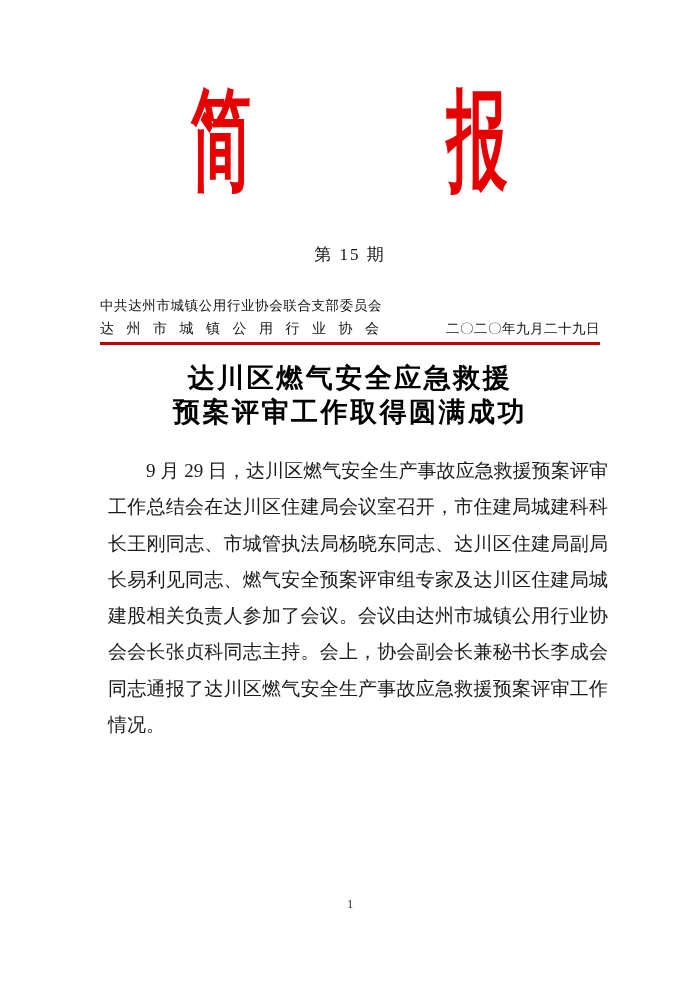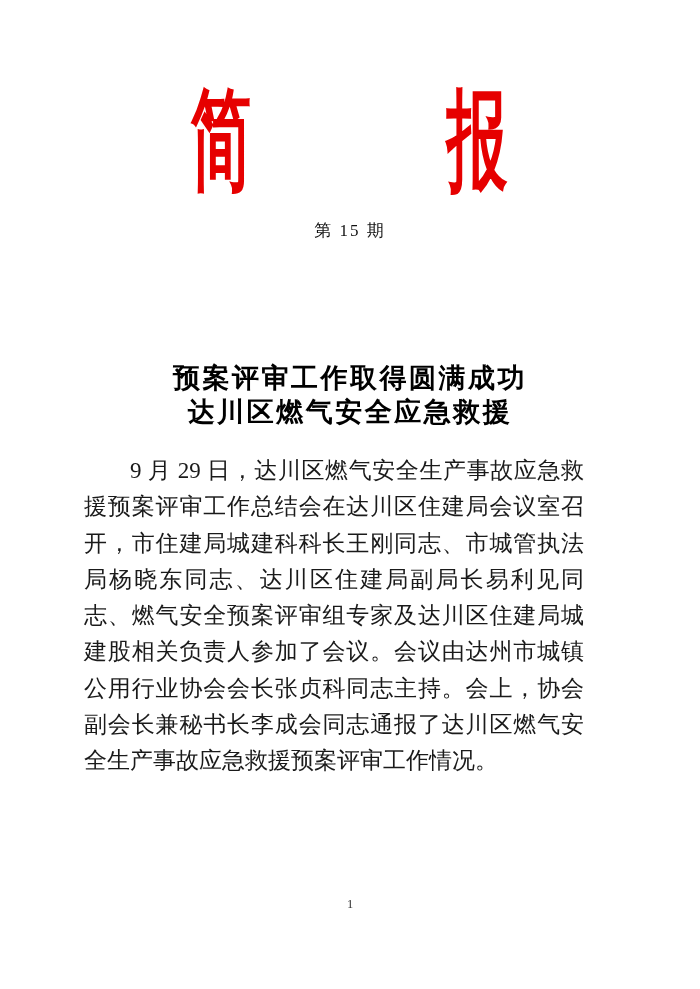--- a/index.html
+++ b/index.html
@@ -32,21 +32,21 @@
     color: #e60000;
     transform: translateX(-50%) scaleX(0.55);
     white-space: nowrap;
   }
   .masthead-char.left  { left: 221px; }
   .masthead-char.right { left: 477px; }
 
   
   .issue {
     position: absolute;
-    top: 219px;
+    top: 243px;
     left: 0;
     width: 100%;
     text-align: center;
     font-size: 17px;
     letter-spacing: 2px;
     color: #111111;
   }
 
   
   .header-block {
@@ -97,23 +97,23 @@
     font-size: 27px;
     line-height: 34px;
     letter-spacing: 2.5px;
     color: #000000;
   }
 
   
   .body-text {
     position: absolute;
     top: 453px;
-    left: 84px;
+    left: 108px;
     width: 500px;
-    font-size: 23px;
+    font-size: 19px;
     line-height: 36.3px;
     text-align: justify;
     color: #1a1a1a;
   }
   .body-text p {
     text-indent: 2em;
     margin: 0;
   }
 
   
@@ -132,24 +132,32 @@
 
 <div class="page">
 
   <div class="masthead">
     <span class="masthead-char left">简</span>
     <span class="masthead-char right">报</span>
   </div>
 
   <div class="issue">第 15 期</div>
 
+  <div class="header-block">
+    <div class="org-line1">中共达州市城镇公用行业协会联合支部委员会</div>
+    <div class="org-row">
+      <span class="org-line2">达州市城镇公用行业协会</span>
+      <span class="header-date">二〇二〇年九月二十九日</span>
+    </div>
+    <div class="red-rule"></div>
+  </div>
 
   <div class="article-title">
+    <div>达川区燃气安全应急救援</div>
     <div>预案评审工作取得圆满成功</div>
-    <div>达川区燃气安全应急救援</div>
   </div>
 
   <div class="body-text">
     <p>9 月 29 日，达川区燃气安全生产事故应急救援预案评审工作总结会在达川区住建局会议室召开，市住建局城建科科长王刚同志、市城管执法局杨晓东同志、达川区住建局副局长易利见同志、燃气安全预案评审组专家及达川区住建局城建股相关负责人参加了会议。会议由达州市城镇公用行业协会会长张贞科同志主持。会上，协会副会长兼秘书长李成会同志通报了达川区燃气安全生产事故应急救援预案评审工作情况。</p>
   </div>
 
   <div class="page-number">1</div>
 
 </div>
 

